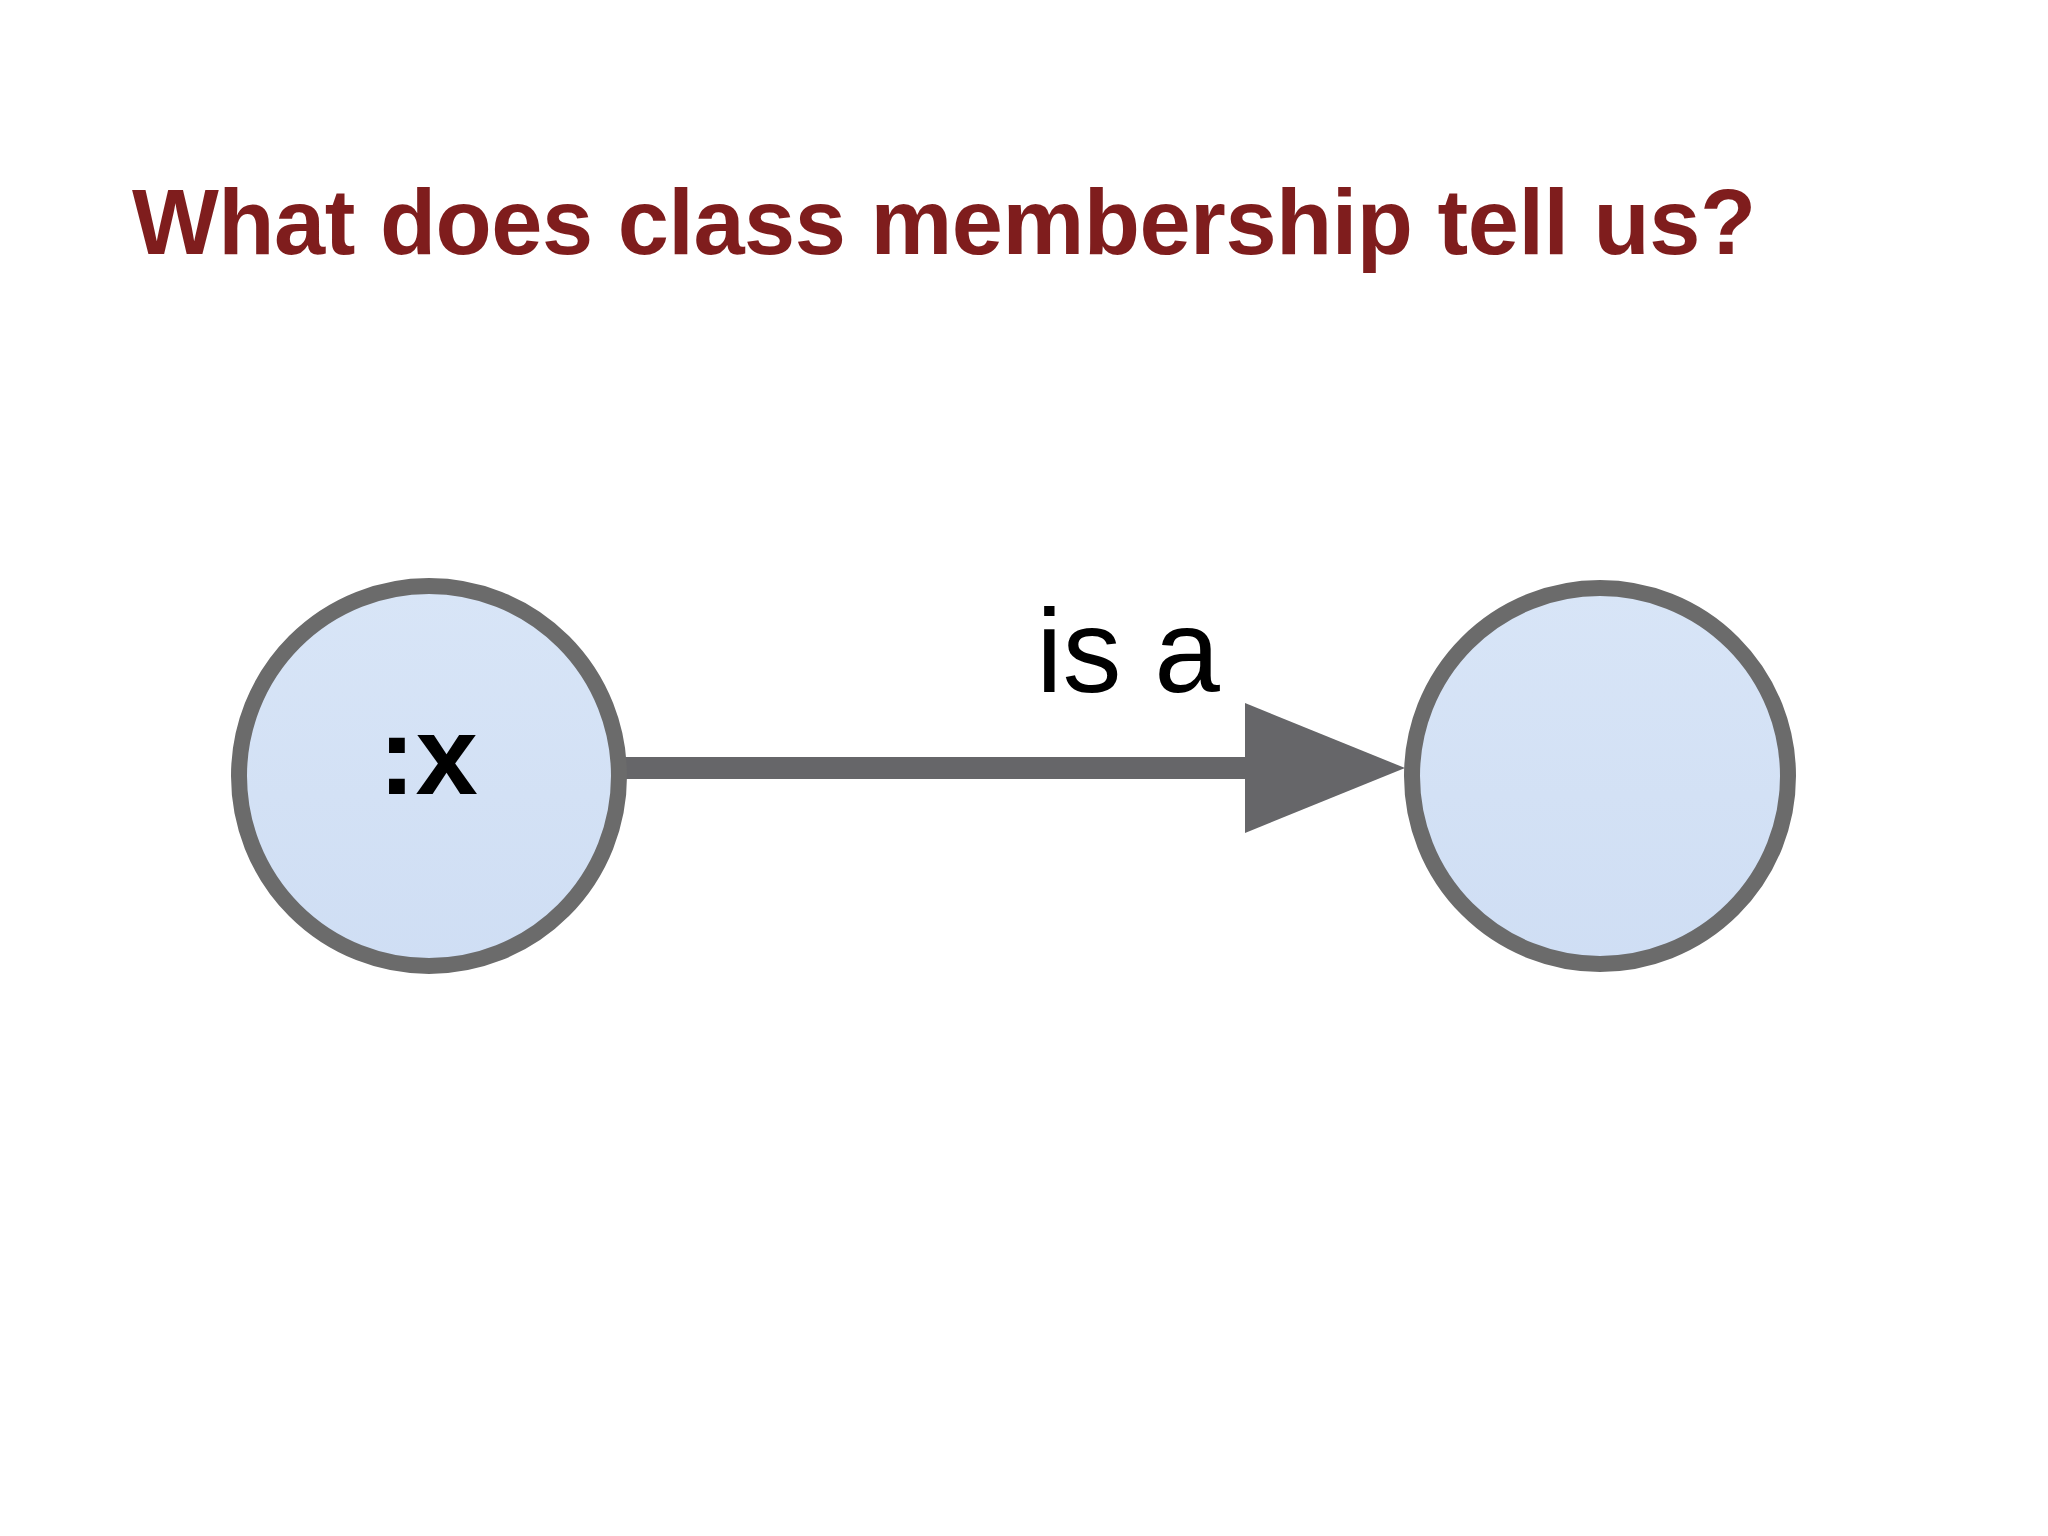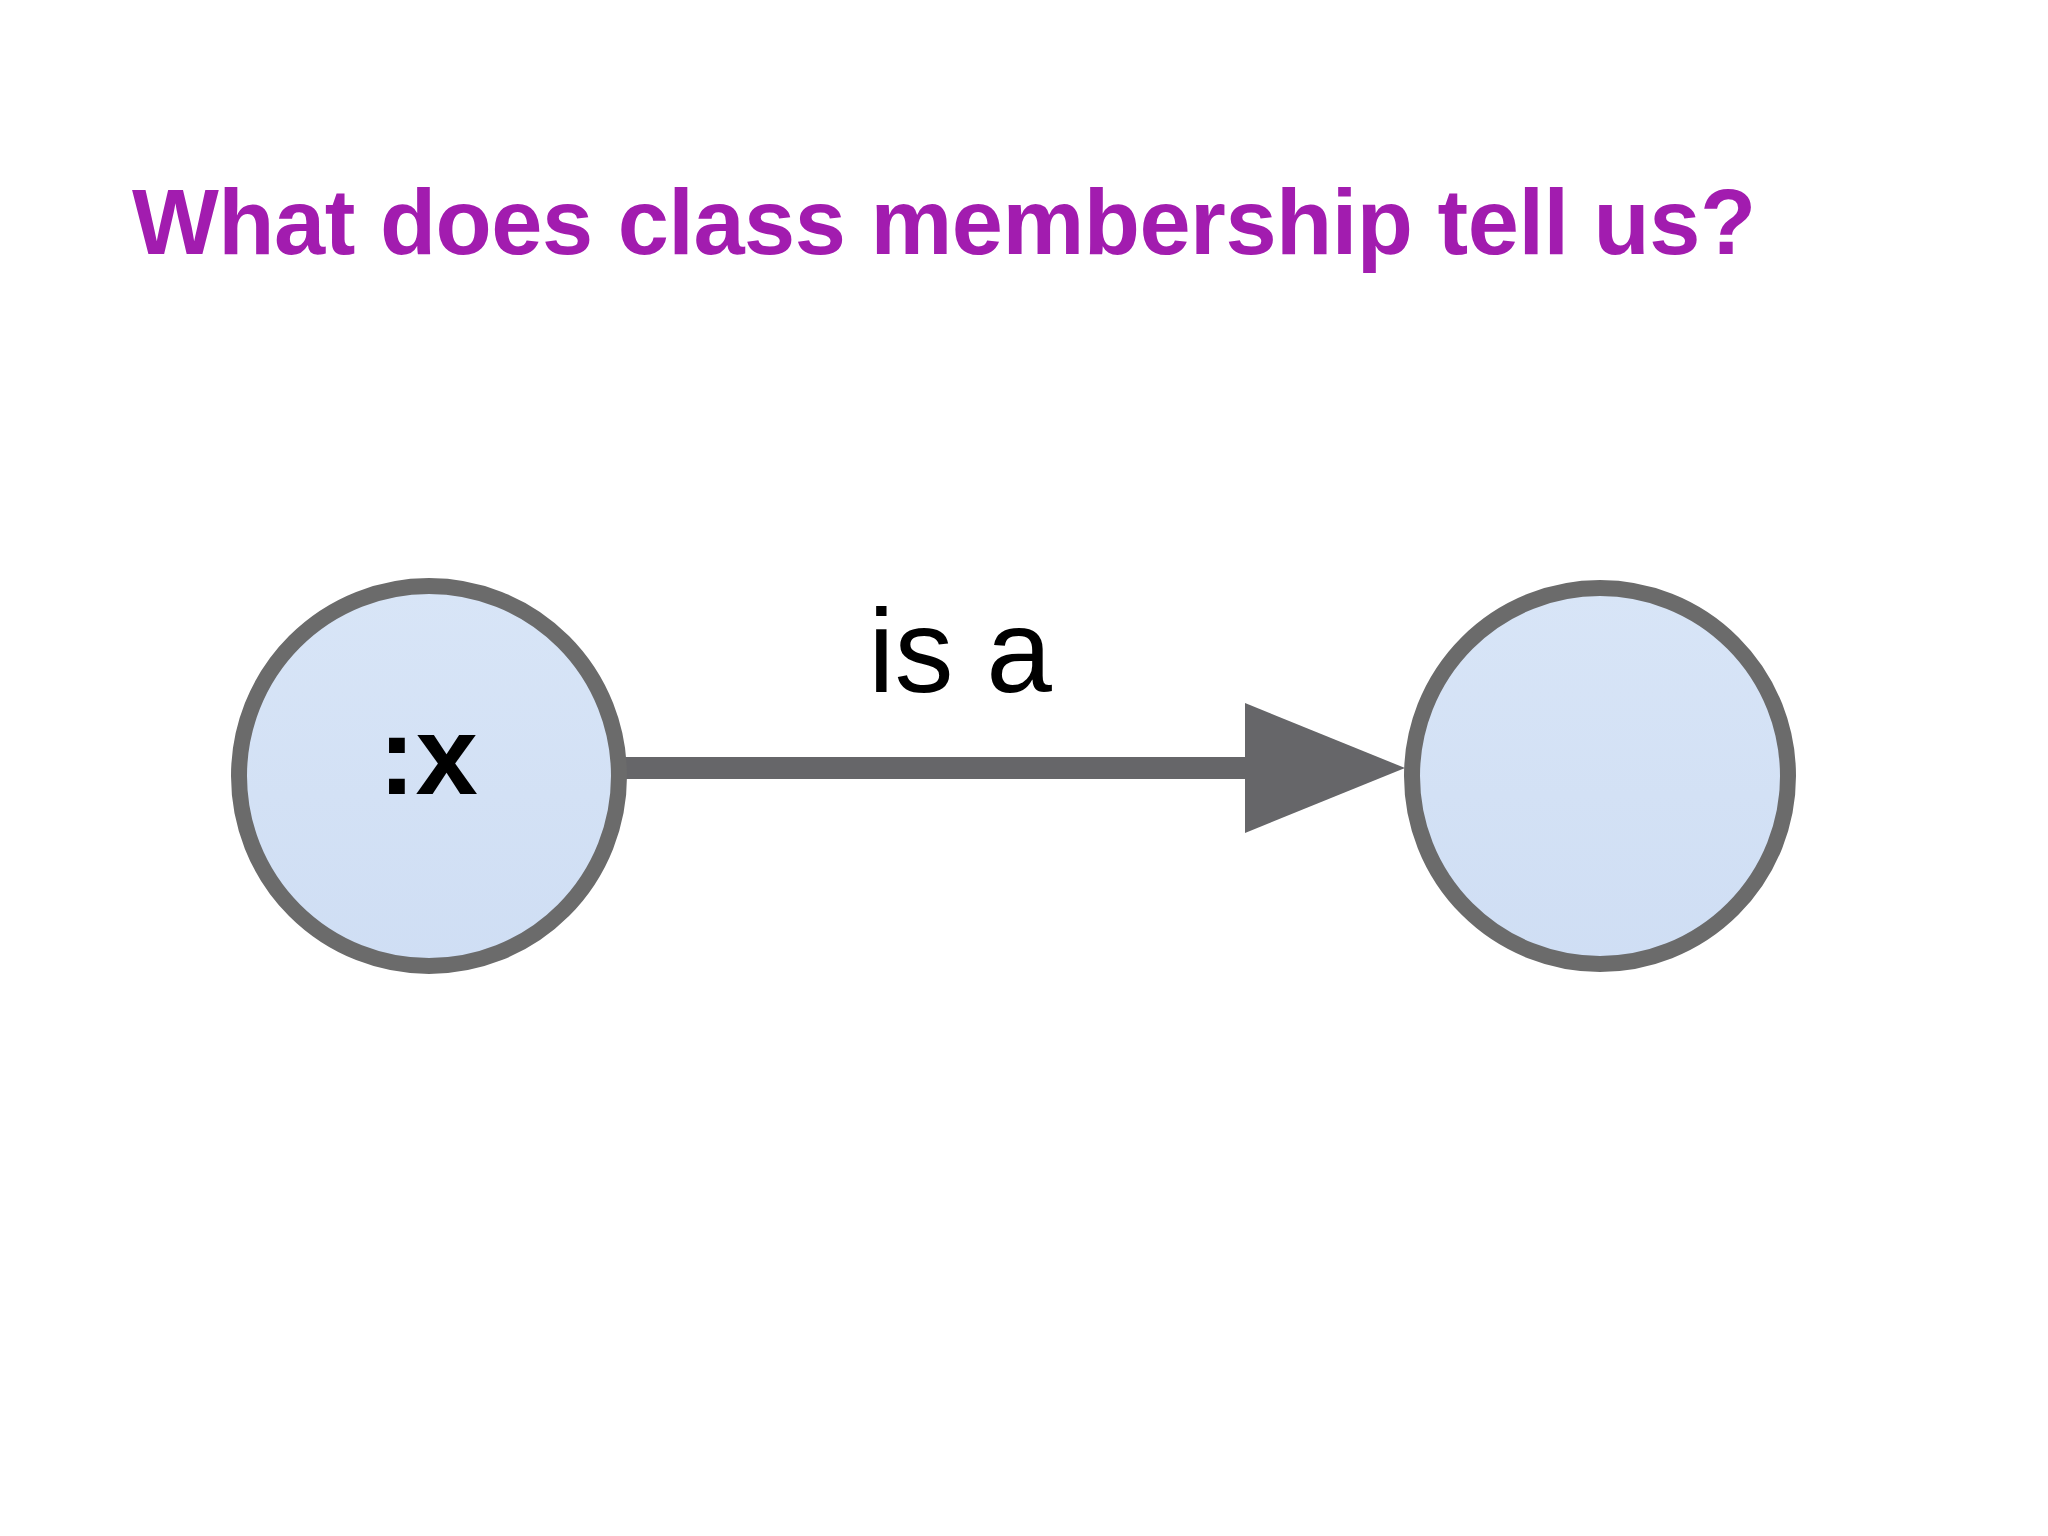--- a/index.html
+++ b/index.html
@@ -24,21 +24,21 @@
 
   
   #slide-title {
     position: absolute;
     left: 132px;
     top: 112px;
     width: 1800px;
     font-size: 92px;
     font-weight: bold;
     line-height: 1.05;
-    color: #a21caf;
+    color: #7f1d1d;
     letter-spacing: -0.5px;
     white-space: nowrap;
   }
 
   
   #graph-canvas {
     position: absolute;
     left: 0;
     top: 0;
     width: 2048px;
@@ -68,21 +68,21 @@
     width: 400px;
     font-size: 112px;
   }
 
   
   #edge-label {
     position: absolute;
     left: 700px;
     top: 592px;
     width: 520px;
-    text-align: center;
+    text-align: right;
     font-size: 118px;
     font-weight: normal;
     color: #000000;
     line-height: 1;
     white-space: nowrap;
   }
 </style>
 </head>
 <body>
 

